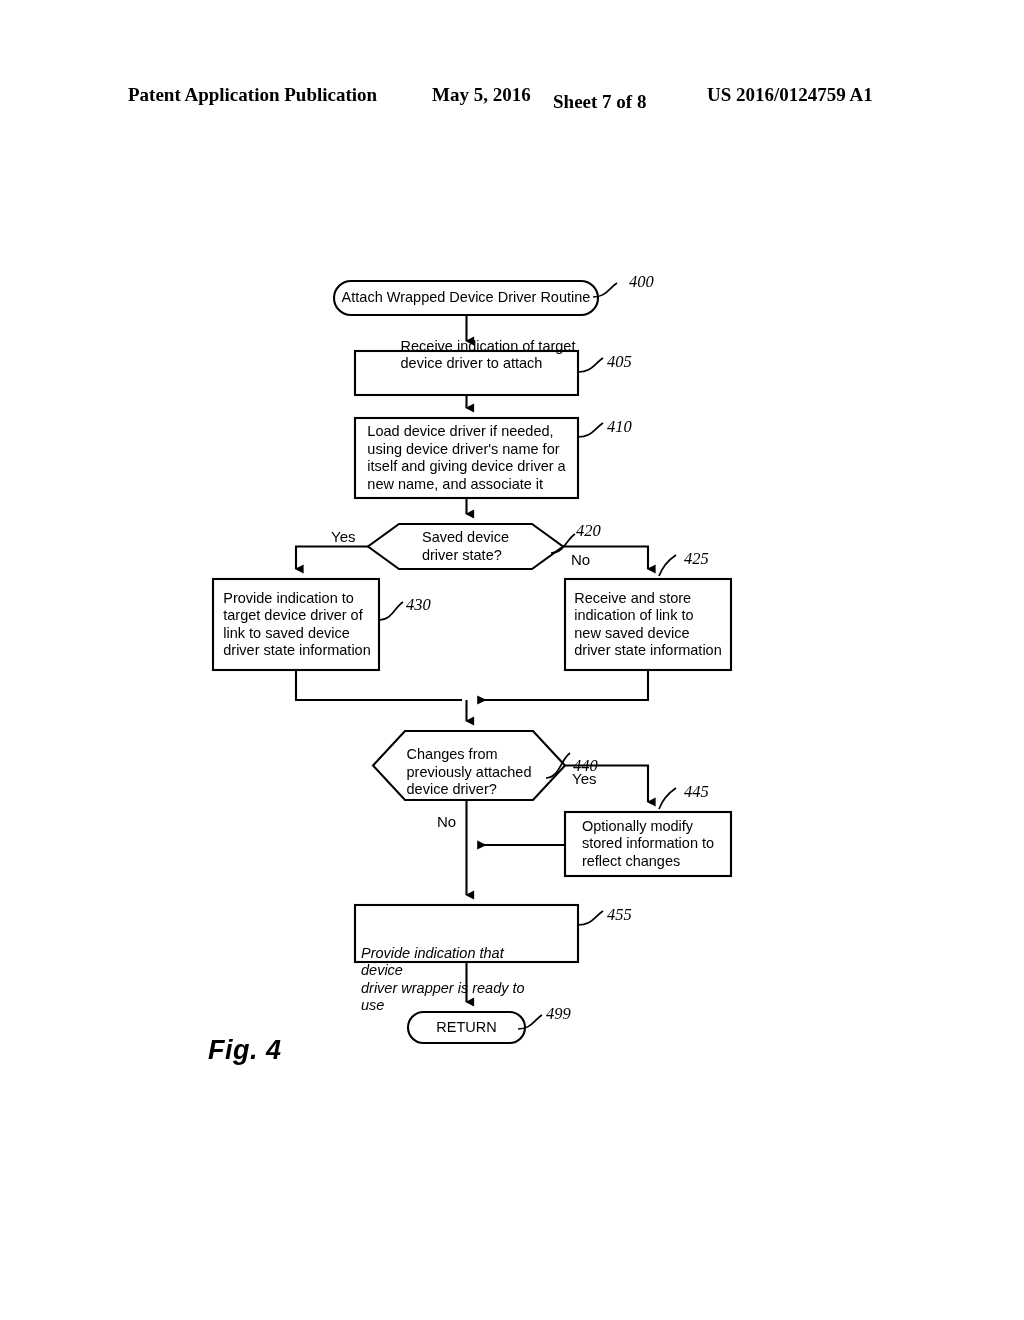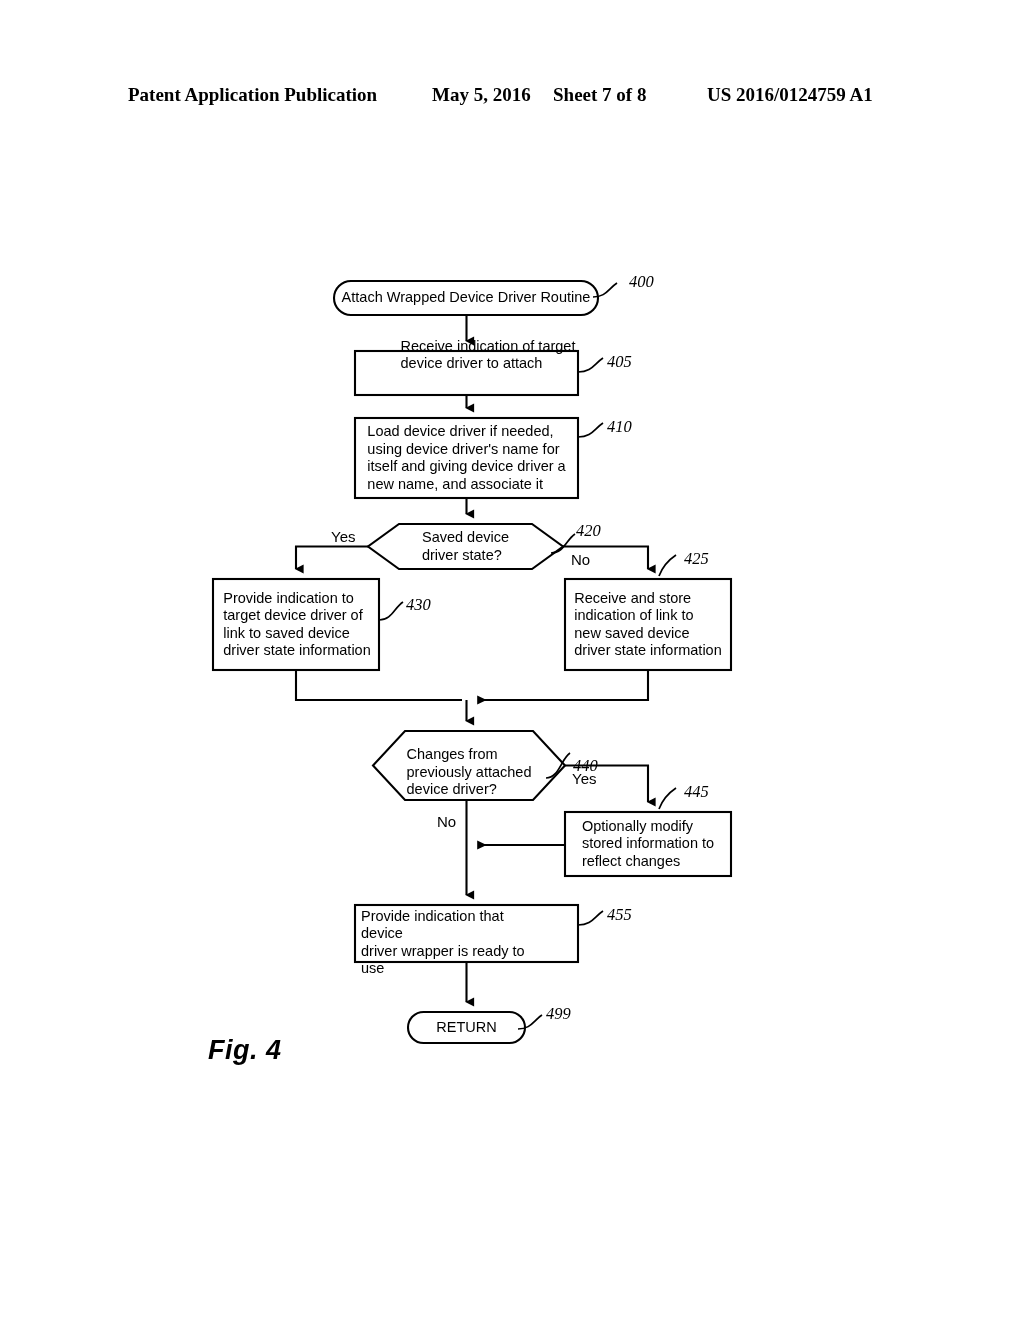--- a/index.html
+++ b/index.html
@@ -24,21 +24,21 @@
     width: 1024px;
     height: 26px;
     font-family: "Liberation Serif", serif;
     font-weight: bold;
     font-size: 19px;
     letter-spacing: 0px;
     white-space: nowrap;
   }
   #page-header .hdr-pub   { position: absolute; left: 128px;  top: 0; }
   #page-header .hdr-date  { position: absolute; left: 432px;  top: 0; }
-  #page-header .hdr-sheet { position: absolute; left: 553px;  top: 0; font-family: Liberation Serif, serif; }
+  #page-header .hdr-sheet { position: absolute; left: 553px;  top: 7px; font-family: Liberation Serif, serif; }
   #page-header .hdr-num   { position: absolute; left: 707px;  top: 0; }
 
   
   #fig-caption {
     position: absolute;
     left: 208px;
     top: 1035px;
     font-family: "Liberation Sans", sans-serif;
     font-style: italic;
     font-weight: bold;
@@ -204,21 +204,21 @@
 driver state information</div>
 
   <div class="node-text" style="left:389px; top:731px; width:160px; height:83px;">Changes from
 previously attached
 device driver?</div>
 
   <div class="node-text" style="left:565px; top:812px; width:166px; height:64px;">Optionally modify
 stored information to
 reflect changes</div>
 
-  <div class="node-text" style="left:355px; top:914px; width:194px; height:57px;">Provide indication that device
+  <div class="node-text" style="left:355px; top:951px; width:194px; height:57px;font-style:italic;">Provide indication that device
 driver wrapper is ready to use</div>
 
   <div class="node-text" style="left:408px; top:1012px; width:117px; height:31px;">RETURN</div>
 
   <div class="ref-num" style="left:629px; top:272px;">400</div>
   <div class="ref-num" style="left:607px; top:352px;">405</div>
   <div class="ref-num" style="left:607px; top:417px;">410</div>
   <div class="ref-num" style="left:576px; top:521px;">420</div>
   <div class="ref-num" style="left:406px; top:595px;">430</div>
   <div class="ref-num" style="left:684px; top:549px;">425</div>

